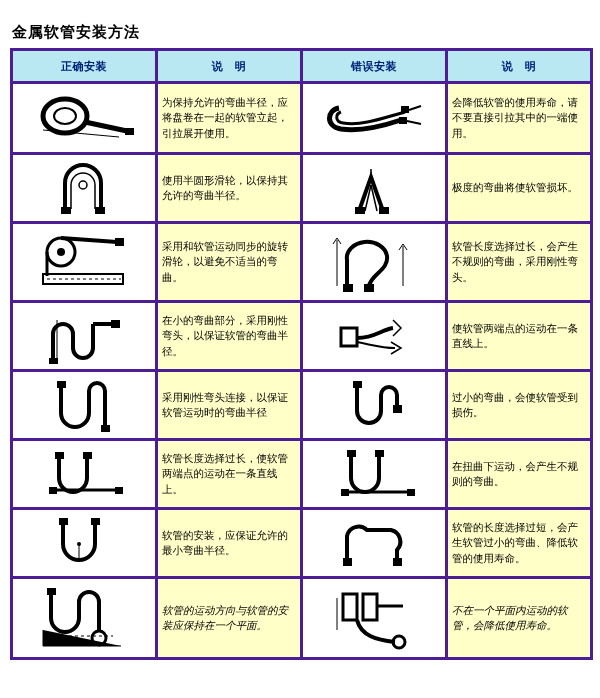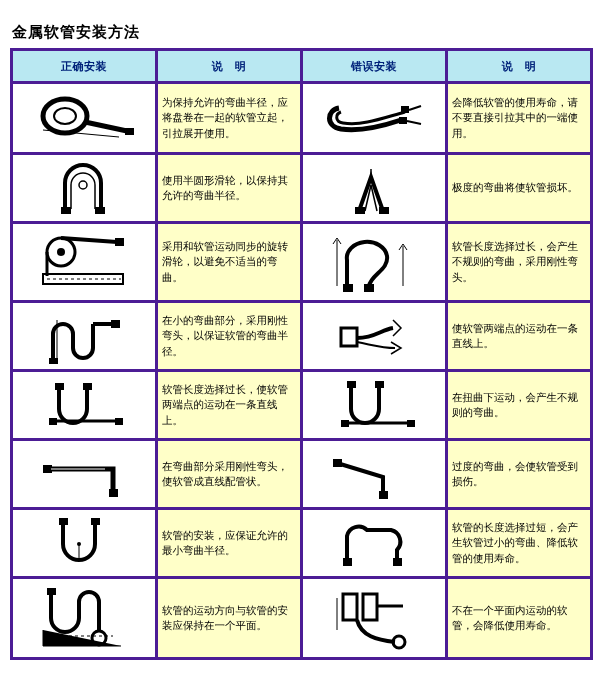--- a/index.html
+++ b/index.html
@@ -69,21 +69,21 @@
   }
   
   tr.r0 td { height: 60px; }
   tr.r1 td { height: 58px; }
   tr.r2 td { height: 68px; }
   tr.r3 td { height: 58px; }
   tr.r4 td { height: 58px; }
   tr.r5 td { height: 58px; }
   tr.r6 td { height: 58px; }
   tr.r7 td { height: 58px; }
-  tr.r8 td { height: 70px; }
+  tr.r8 td { height: 70px; font-style: italic; }
 </style>
 </head>
 <body>
 
 <div class="page">
 
   <div class="title">金属软管安装方法</div>
 
   <table class="grid">
     <colgroup>
@@ -192,20 +192,38 @@
             <rect x="34" y="20" width="16" height="18" fill="none" stroke="#000" stroke-width="3"></rect>
             <path d="M50 30 C68 30 74 22 86 20" fill="none" stroke="#000" stroke-width="4"></path>
             <path d="M50 34 C70 38 76 40 88 40" fill="none" stroke="#000" stroke-width="2"></path>
             <path d="M86 12 L94 20 L86 28" fill="none" stroke="#000" stroke-width="1.5"></path>
             <path d="M84 34 L94 40 L84 46" fill="none" stroke="#000" stroke-width="1.5"></path>
           </svg>
         </td>
         <td class="txt-cell">使软管两端点的运动在一条直线上。</td>
       </tr>
 
+      <tr class="r4">
+        <td class="img-cell">
+          <svg class="sketch" width="135" height="56" viewBox="0 0 135 56">
+            <path d="M44 8 L44 36 A14 14 0 0 0 72 36 L72 14 A8 8 0 0 1 88 14 L88 50" fill="none" stroke="#000" stroke-width="4"></path>
+            <rect x="40" y="4" width="9" height="7" fill="#000"></rect>
+            <rect x="84" y="48" width="9" height="7" fill="#000"></rect>
+          </svg>
+        </td>
+        <td class="txt-cell">采用刚性弯头连接，以保证软管运动时的弯曲半径</td>
+        <td class="img-cell">
+          <svg class="sketch" width="135" height="56" viewBox="0 0 135 56">
+            <path d="M50 8 L50 34 A12 12 0 0 0 74 34 L74 18 A8 8 0 0 1 90 18 L90 30" fill="none" stroke="#000" stroke-width="4"></path>
+            <rect x="46" y="4" width="9" height="7" fill="#000"></rect>
+            <rect x="86" y="28" width="9" height="8" fill="#000"></rect>
+          </svg>
+        </td>
+        <td class="txt-cell">过小的弯曲，会使软管受到损伤。</td>
+      </tr>
 
       <tr class="r5">
         <td class="img-cell">
           <svg class="sketch" width="135" height="56" viewBox="0 0 135 56">
             <path d="M42 10 L42 32 A14 14 0 0 0 70 32 L70 10" fill="none" stroke="#000" stroke-width="4"></path>
             <rect x="38" y="6" width="9" height="7" fill="#000"></rect>
             <rect x="66" y="6" width="9" height="7" fill="#000"></rect>
             <path d="M36 44 L100 44" stroke="#000" stroke-width="3"></path>
             <rect x="32" y="41" width="8" height="7" fill="#000"></rect>
             <rect x="98" y="41" width="8" height="7" fill="#000"></rect>
@@ -218,39 +236,20 @@
             <rect x="40" y="4" width="9" height="7" fill="#000"></rect>
             <rect x="68" y="4" width="9" height="7" fill="#000"></rect>
             <path d="M38 46 L102 46" stroke="#000" stroke-width="3"></path>
             <rect x="34" y="43" width="8" height="7" fill="#000"></rect>
             <rect x="100" y="43" width="8" height="7" fill="#000"></rect>
           </svg>
         </td>
         <td class="txt-cell">在扭曲下运动，会产生不规则的弯曲。</td>
       </tr>
 
-      <tr class="r6">
-        <td class="img-cell">
-          <svg class="sketch" width="135" height="54" viewBox="0 0 135 54">
-            <path d="M30 22 L96 22 L96 44" fill="none" stroke="#000" stroke-width="5"></path>
-            <rect x="26" y="18" width="9" height="8" fill="#000"></rect>
-            <rect x="92" y="42" width="9" height="8" fill="#000"></rect>
-            <path d="M34 22 L88 22" stroke="#fff" stroke-width="1"></path>
-          </svg>
-        </td>
-        <td class="txt-cell">在弯曲部分采用刚性弯头，使软管成直线配管状。</td>
-        <td class="img-cell">
-          <svg class="sketch" width="135" height="54" viewBox="0 0 135 54">
-            <path d="M30 16 L76 30 L76 46" fill="none" stroke="#000" stroke-width="4"></path>
-            <rect x="26" y="12" width="9" height="8" fill="#000"></rect>
-            <rect x="72" y="44" width="9" height="8" fill="#000"></rect>
-          </svg>
-        </td>
-        <td class="txt-cell">过度的弯曲，会使软管受到损伤。</td>
-      </tr>
 
       <tr class="r7">
         <td class="img-cell">
           <svg class="sketch" width="135" height="54" viewBox="0 0 135 54">
             <path d="M46 6 L46 28 A16 16 0 0 0 78 28 L78 6" fill="none" stroke="#000" stroke-width="4"></path>
             <rect x="42" y="2" width="9" height="7" fill="#000"></rect>
             <rect x="74" y="2" width="9" height="7" fill="#000"></rect>
             <path d="M62 28 L62 44" stroke="#000" stroke-width="1"></path>
             <circle cx="62" cy="28" r="2" fill="#000"></circle>
           </svg>

